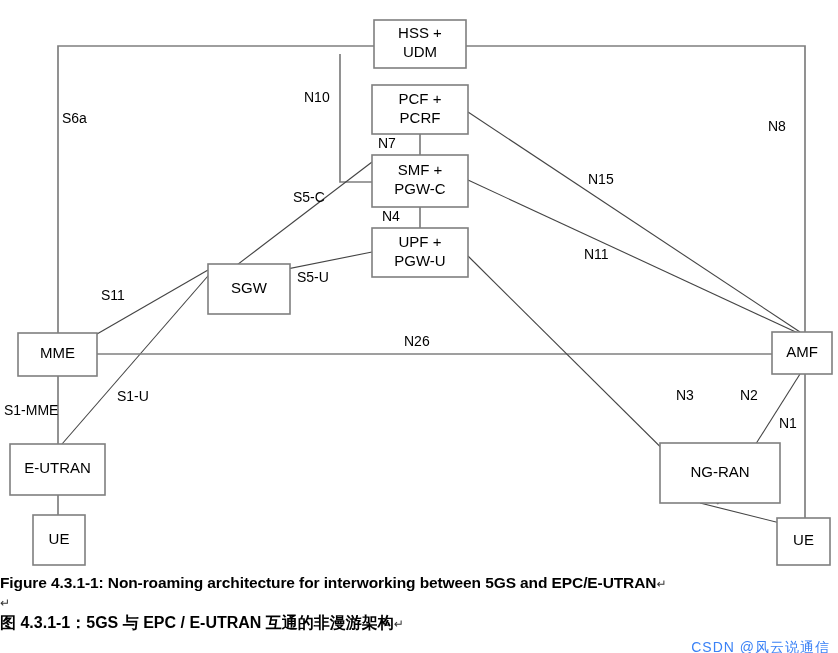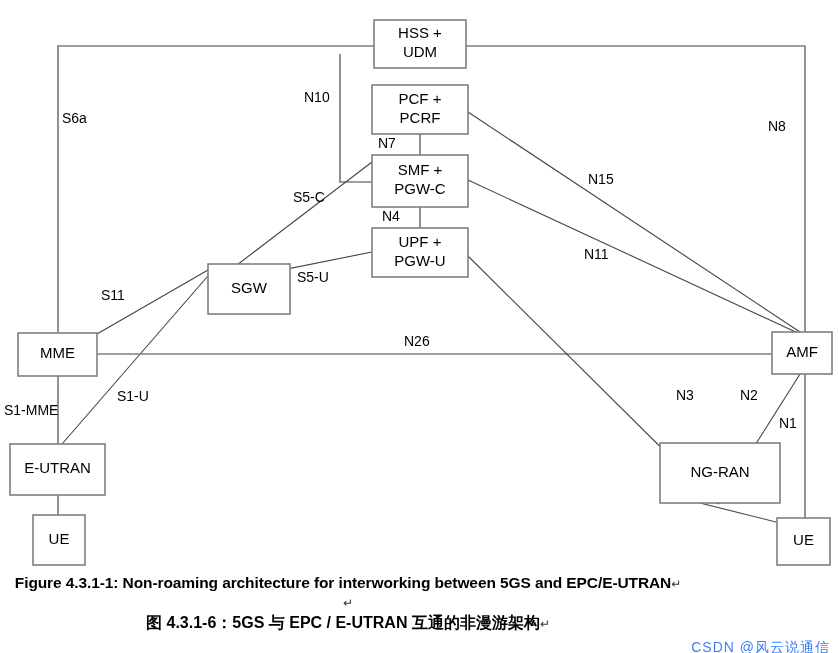--- a/index.html
+++ b/index.html
@@ -51,22 +51,20 @@
     font-family: "Liberation Sans", sans-serif;
     font-size: 14px;
     fill: #000000;
     dominant-baseline: middle;
   }
   .caption-block {
     position: absolute;
     left: 0;
     top: 560px;
     width: 680px;
-    text-align: center;
-    margin-left: 8px;
   }
   .caption-en {
     font-family: "Liberation Sans", sans-serif;
     font-size: 15.5px;
     font-weight: bold;
     color: #000000;
     letter-spacing: -0.1px;
     margin: 0;
     padding: 0;
     line-height: 22px;
@@ -197,19 +195,19 @@
         <text x="779" y="412" text-anchor="start" class="link-label">N1</text>
       </g>
   </svg>
 
   <div class="caption-block">
     <div class="caption-en">
       <span>Figure 4.3.1-1: Non-roaming architecture for interworking between 5GS and EPC/E-UTRAN</span><span class="caption-mark">↵</span>
     </div>
     <div class="caption-spacer">↵</div>
     <div class="caption-zh">
-      <span>图 4.3.1-6：5GS 与 EPC / E-UTRAN 互通的非漫游架构</span><span class="caption-mark">↵</span>
+      <span>图 4.3.1-1：5GS 与 EPC / E-UTRAN 互通的非漫游架构</span><span class="caption-mark">↵</span>
     </div>
   </div>
 
   <div class="watermark">CSDN @风云说通信</div>
 
 </div>
 
 </body></html>

